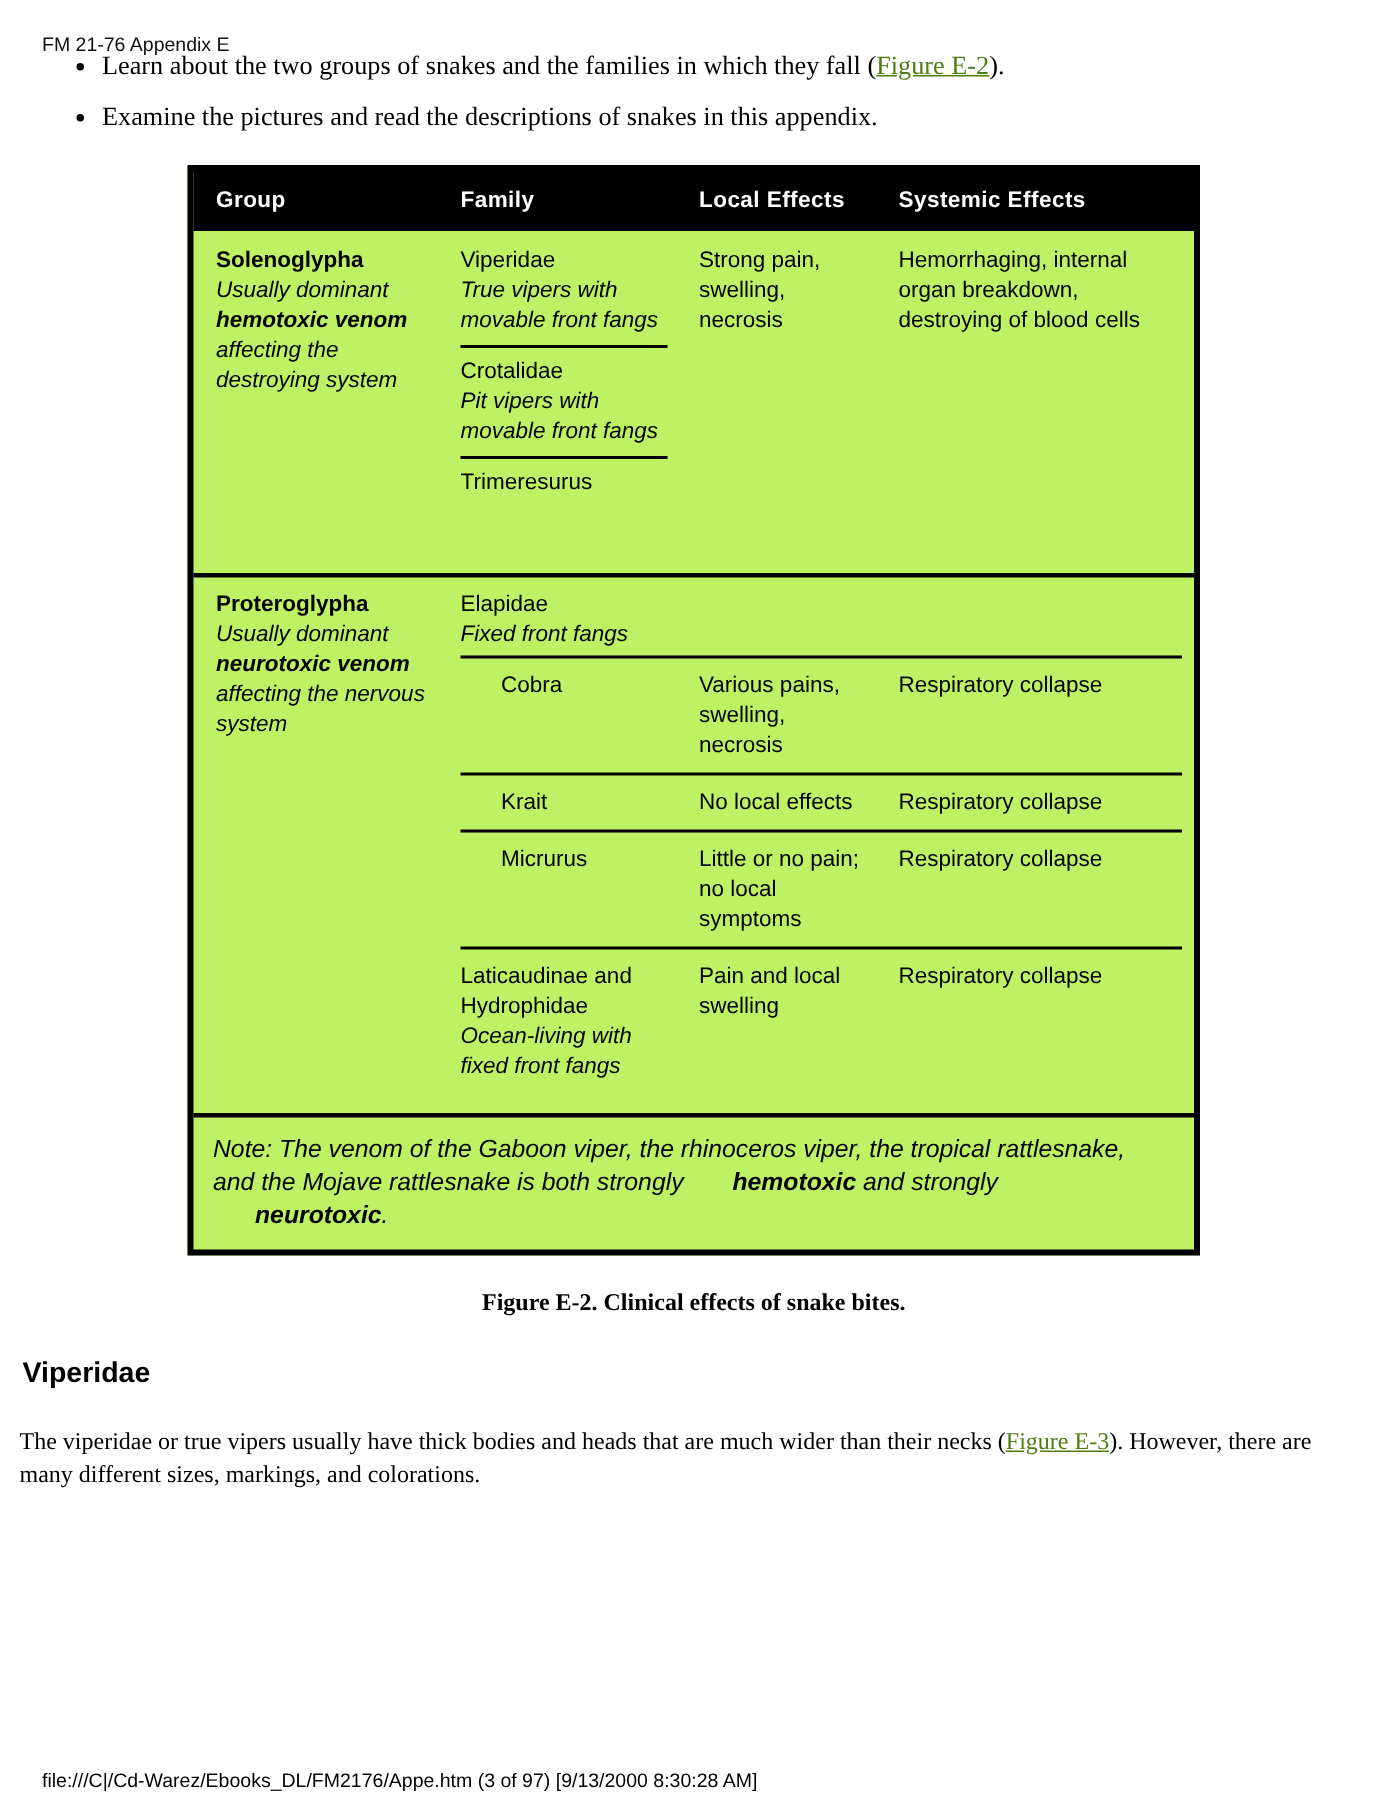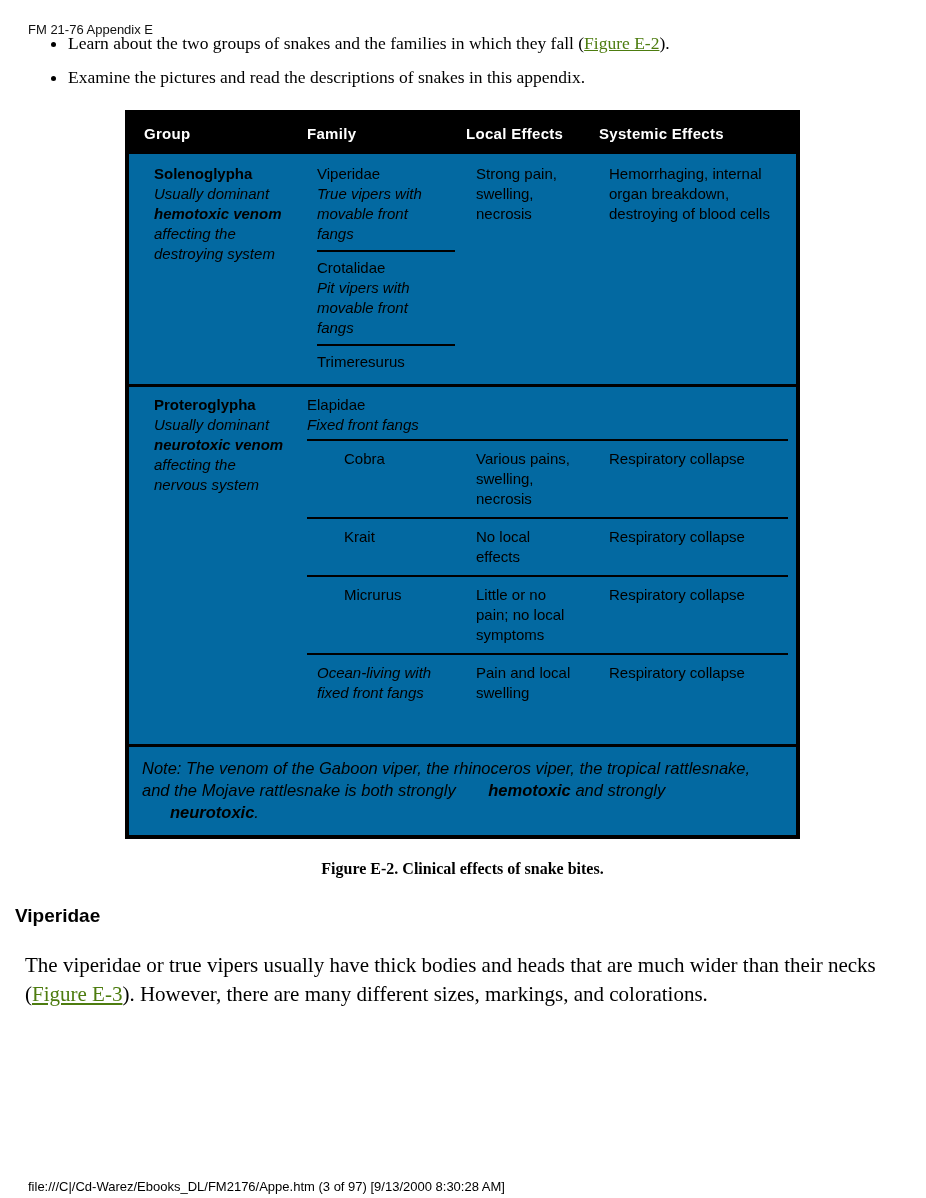--- a/index.html
+++ b/index.html
@@ -21,36 +21,36 @@
     font-size:17.5px; list-style:disc outside;
   }
   .bullet-list li { margin-bottom:11px; line-height:1.3; }
   .bullet-list li::marker { color:#000; }
 
   .doc-link { color:#4d7c0f; text-decoration:underline; cursor:pointer; }
 
   
   .fig-table {
     position:absolute; top:110px; left:125px; width:675px;
-    border:4px solid #000; background:#0369a1;
+    border:4px solid #000; background:#bef264;
     font-family:"Liberation Sans", sans-serif;
     font-size:15px; line-height:20px; color:#000;
   }
   .thead {
     display:grid; grid-template-columns:163px 159px 133px 1fr;
     background:#000; color:#fff; font-weight:bold;
     height:40px; align-items:center; letter-spacing:0.3px;
   }
   .th { padding-left:15px; }
 
   .sec1 {
     display:grid; grid-template-columns:163px 159px 133px 1fr;
     padding:10px 0 12px 0; min-height:228px;
   }
-  .cell { padding:0 8px 0 15px;margin-left:10px; }
+  .cell { padding:0 8px 0 15px; }
 
   .gname { font-weight:bold; }
   .gdesc { font-style:italic; }
   .gdesc b { font-style:italic; }
   .fname { }
   .fdesc { font-style:italic; }
 
   .fam-rule {
     border-top:2px solid #000; width:138px;
     margin:6px 0 6px 15px; height:0;
@@ -87,22 +87,22 @@
     font-family:"Liberation Serif", serif;
   }
 
   .section-heading {
     position:absolute; top:905px; left:15px;
     font-family:"Liberation Sans", sans-serif;
     font-size:19px; font-weight:bold;
   }
 
   .body-para {
-    position:absolute; top:951px; left:25px; width:865px;
-    font-size:21px; line-height:1.38;
+    position:absolute; top:951px; left:13px; width:865px;
+    font-size:16px; line-height:1.38;
   }
 
   .doc-footer {
     position:absolute; left:28px; top:1179px;
     font-family:"Liberation Sans", sans-serif; font-size:13px; color:#000000;text-align:center;
   }
 </style>
 </head>
 <body>
 
@@ -175,20 +175,21 @@
 
         <div class="subrow">
           <div class="cell indent fname">Micrurus</div>
           <div class="cell">Little or no pain; no local symptoms</div>
           <div class="cell">Respiratory collapse</div>
         </div>
         <div class="wide-rule"></div>
 
         <div class="subrow">
           <div class="cell">
+            <div class="fname">Laticaudinae and Hydrophidae</div>
             <div class="fdesc">Ocean-living with fixed front fangs</div>
           </div>
           <div class="cell">Pain and local swelling</div>
           <div class="cell">Respiratory collapse</div>
         </div>
       </div>
     </div>
 
     <div class="note-row"><span>Note: The venom of the Gaboon viper, the rhinoceros viper, the tropical rattlesnake, and the Mojave rattlesnake is both strongly </span><b>hemotoxic</b><span> and strongly </span><b>neurotoxic</b><span>.</span></div>
   </div>

